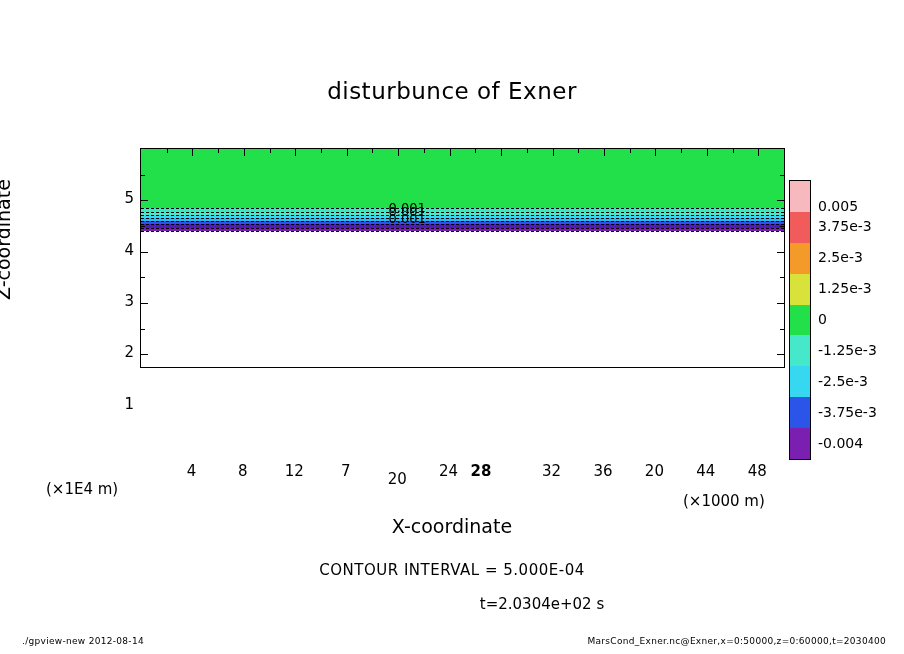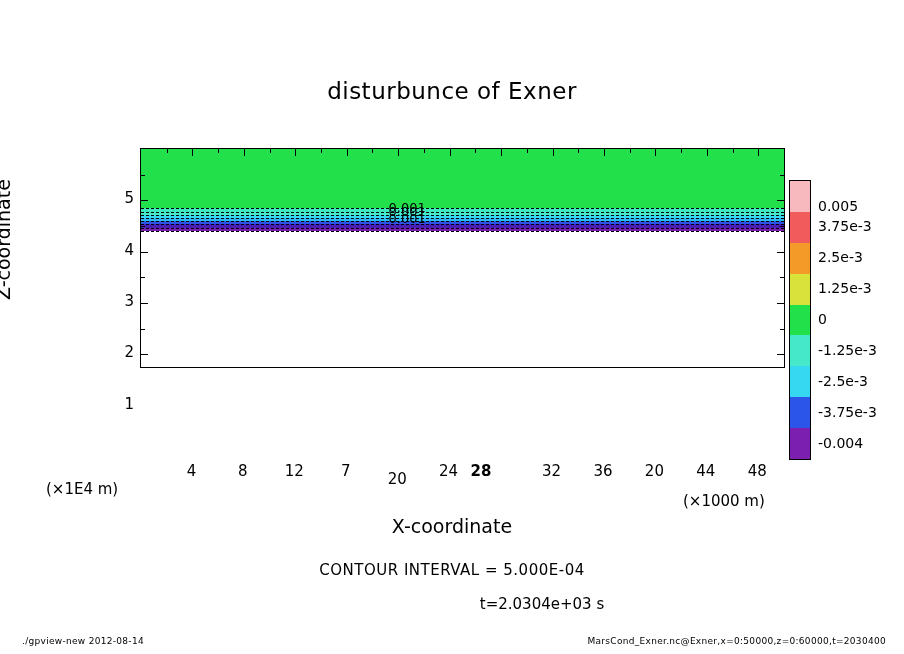--- a/index.html
+++ b/index.html
@@ -212,21 +212,21 @@
     <div class="ticky" style="top: 92.6667px; right: 0px;">4</div>
     <div class="ticky" style="top: 41.3333px; right: 0px;">5</div>
   </div>
 
 <div class="abs" id="ylabel">Z-coordinate</div>
 <div class="abs" id="xlabel">X-coordinate</div>
 <div class="abs" id="xunit">(×1E4 m)</div>
 <div class="abs" id="zunit">(×1000 m)</div>
 
 <div class="abs" id="contourint">CONTOUR INTERVAL = 5.000E-04</div>
-<div class="abs" id="timestamp">t=2.0304e+03 s</div>
+<div class="abs" id="timestamp">t=2.0304e+02 s</div>
 
 <div class="abs" id="cbar">
     <div class="cbseg" style="height: 11.1111%; background: rgb(247, 185, 189);"></div>
     <div class="cbseg" style="height: 11.1111%; background: rgb(242, 91, 91);"></div>
     <div class="cbseg" style="height: 11.1111%; background: rgb(244, 154, 40);"></div>
     <div class="cbseg" style="height: 11.1111%; background: rgb(217, 226, 58);"></div>
     <div class="cbseg" style="height: 11.1111%; background: rgb(34, 224, 74);"></div>
     <div class="cbseg" style="height: 11.1111%; background: rgb(69, 232, 200);"></div>
     <div class="cbseg" style="height: 11.1111%; background: rgb(53, 216, 240);"></div>
     <div class="cbseg" style="height: 11.1111%; background: rgb(43, 85, 232);"></div>

